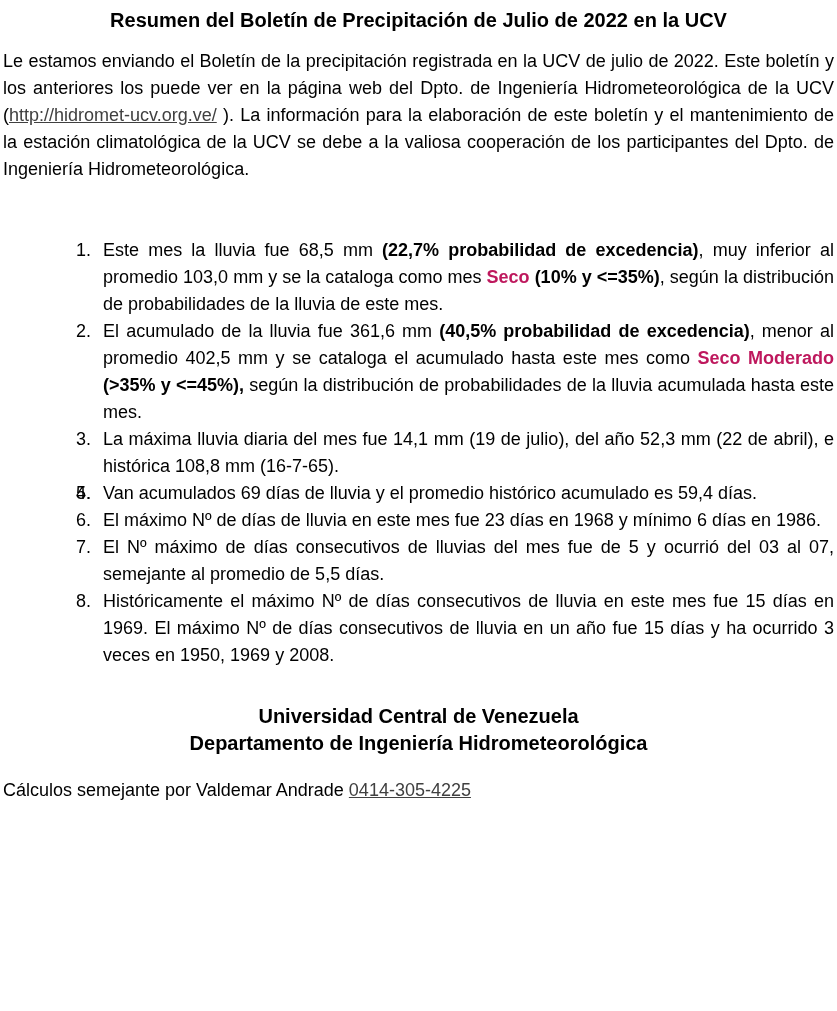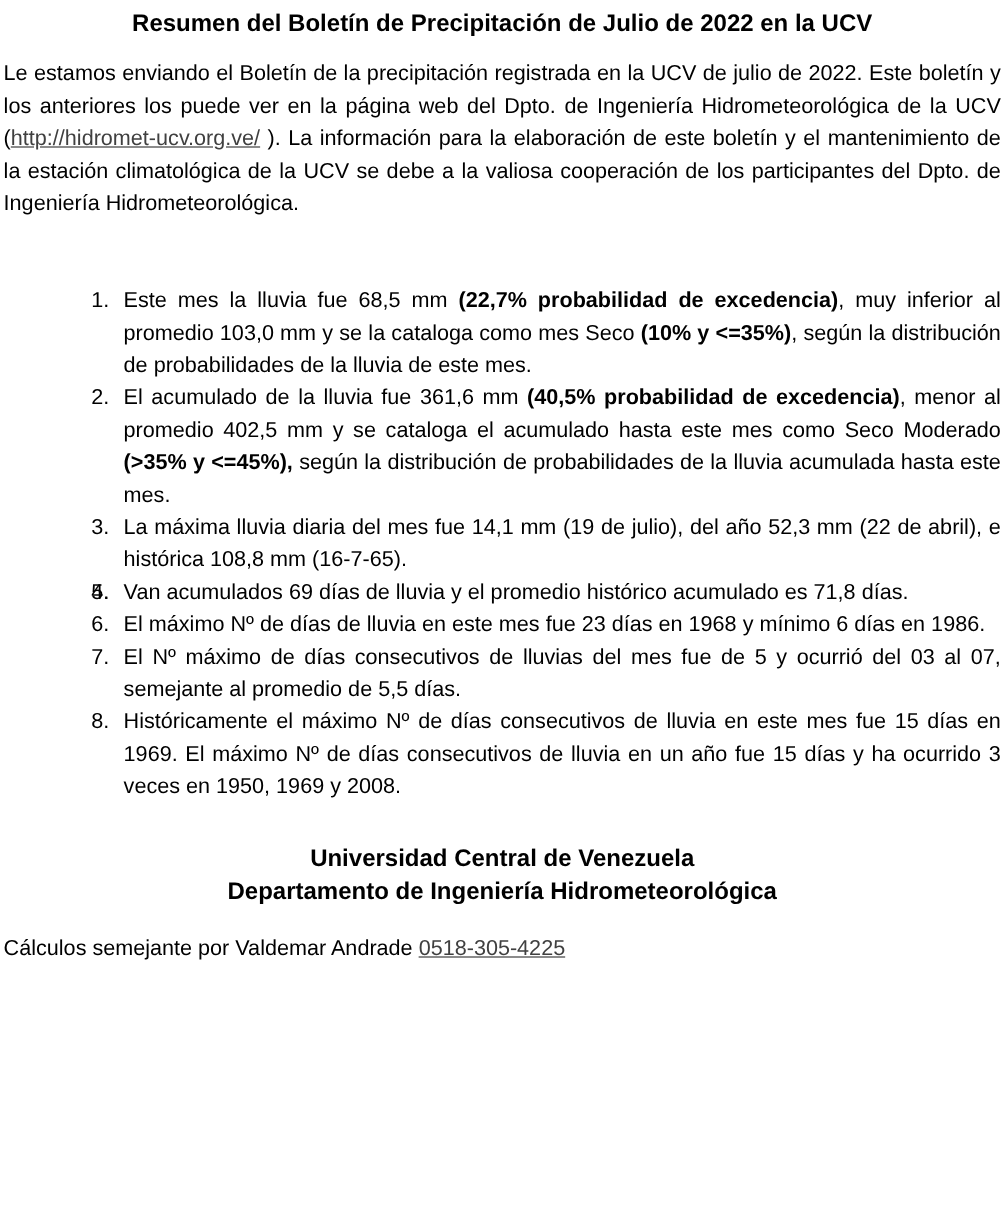--- a/index.html
+++ b/index.html
@@ -37,21 +37,21 @@
     text-align: justify;
   }
   .num-item .marker {
     position: absolute;
     left: 73px;
     top: 0;
     width: 24px;
     text-align: left;
   }
   .b { font-weight: bold; }
-  .r { font-weight: normal; color: #000000; }
+  .r { font-weight: bold; color: #be185d; }
   .signature {
     margin-top: 34px;
     text-align: center;
     font-weight: bold;
     font-size: 20px;
     line-height: 27px;
   }
   .footer { margin-top: 20px; text-align: left; }
 </style>
 </head>
@@ -75,21 +75,21 @@
 
     <div class="num-item">
       <span class="marker">3.</span><span>La máxima lluvia diaria del mes fue 14,1 mm (19 de julio), del año 52,3 mm (22 de abril), e histórica 108,8 mm (16-7-65).</span>
     </div>
 
     <div class="num-item">
       <span class="marker">4.</span>
     </div>
 
     <div class="num-item">
-      <span class="marker">5.</span><span>Van acumulados 69 días de lluvia y el promedio histórico acumulado es 71,8 días.</span>
+      <span class="marker">5.</span><span>Van acumulados 69 días de lluvia y el promedio histórico acumulado es 59,4 días.</span>
     </div>
 
     <div class="num-item">
       <span class="marker">6.</span><span>El máximo Nº de días de lluvia en este mes fue 23 días en 1968 y mínimo 6 días en 1986.</span>
     </div>
 
     <div class="num-item">
       <span class="marker">7.</span><span>El Nº máximo de días consecutivos de lluvias del mes fue de 5 y ocurrió del 03 al 07, semejante al promedio de 5,5 días.</span>
     </div>
 
@@ -97,15 +97,15 @@
       <span class="marker">8.</span><span>Históricamente el máximo Nº de días consecutivos de lluvia en este mes fue 15 días en 1969. El máximo Nº de días consecutivos de lluvia en un año fue 15 días y ha ocurrido 3 veces en 1950, 1969 y 2008.</span>
     </div>
 
   </div>
 
   <div class="signature">
     <div>Universidad Central de Venezuela</div>
     <div>Departamento de Ingeniería Hidrometeorológica</div>
   </div>
 
-  <div class="footer"><span>Cálculos semejante por Valdemar Andrade </span><a class="link">0518-305-4225</a></div>
+  <div class="footer"><span>Cálculos semejante por Valdemar Andrade </span><a class="link">0414-305-4225</a></div>
 
 </div>
 
 </body></html>

